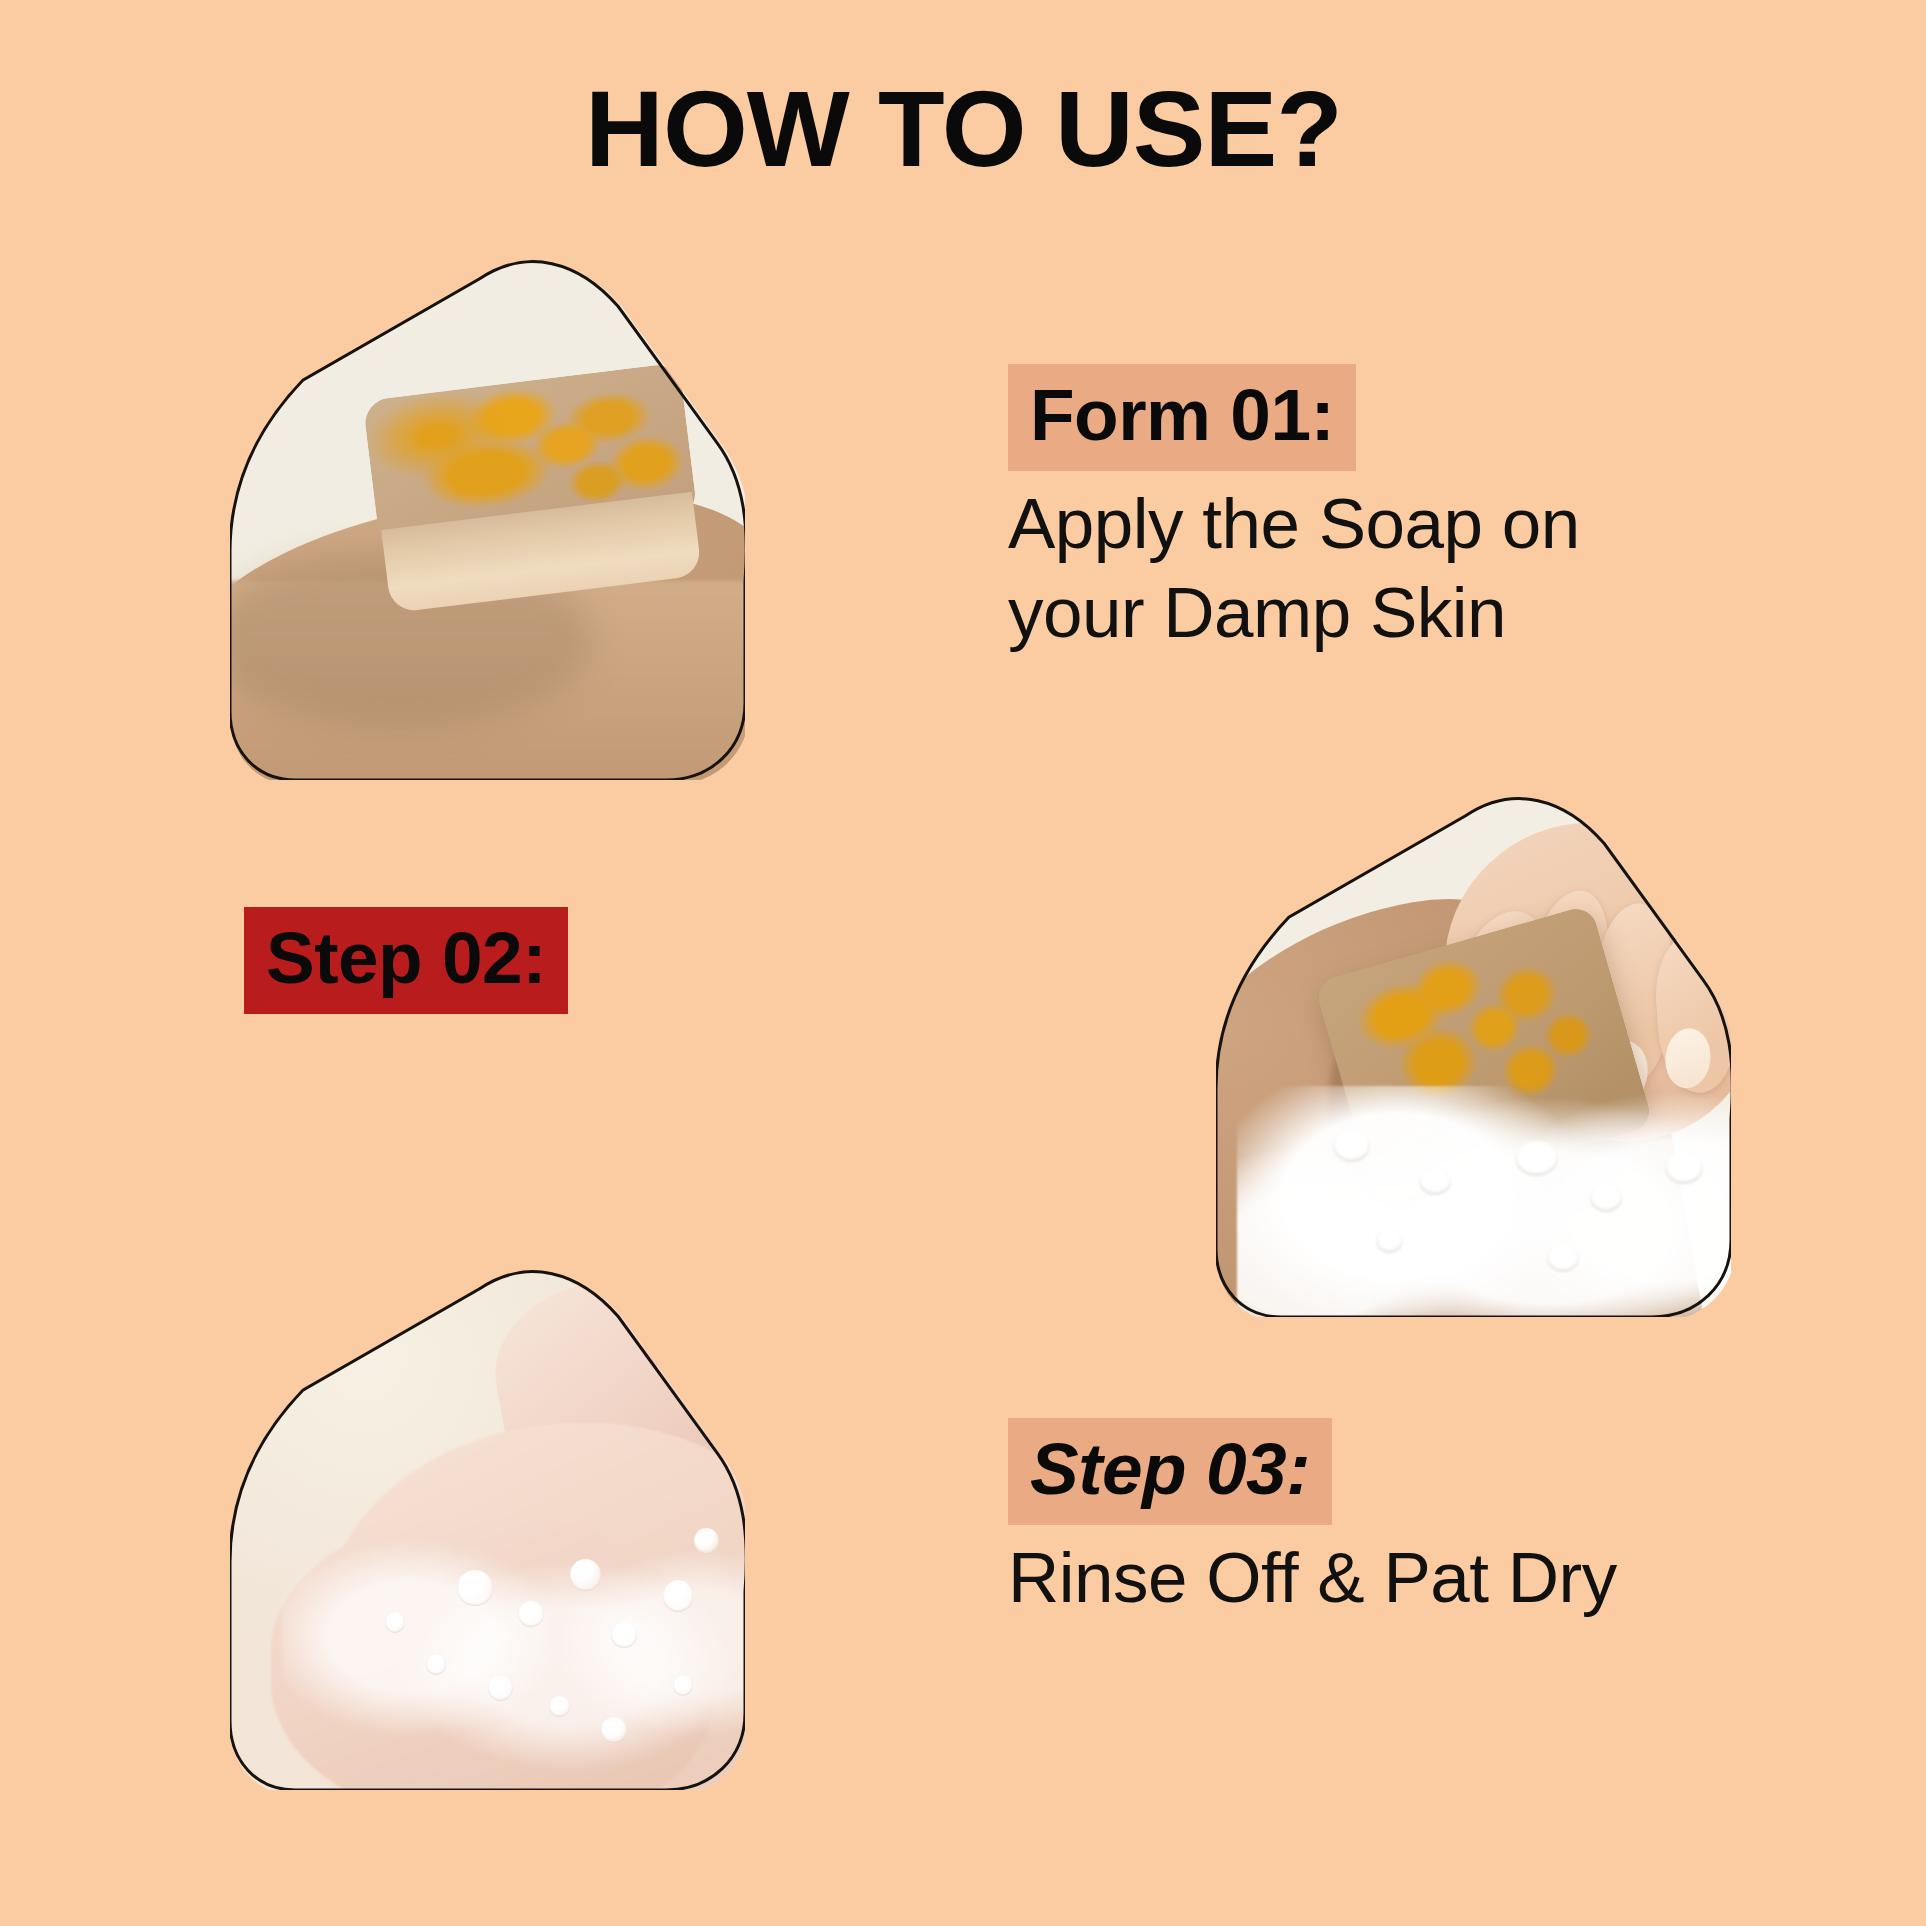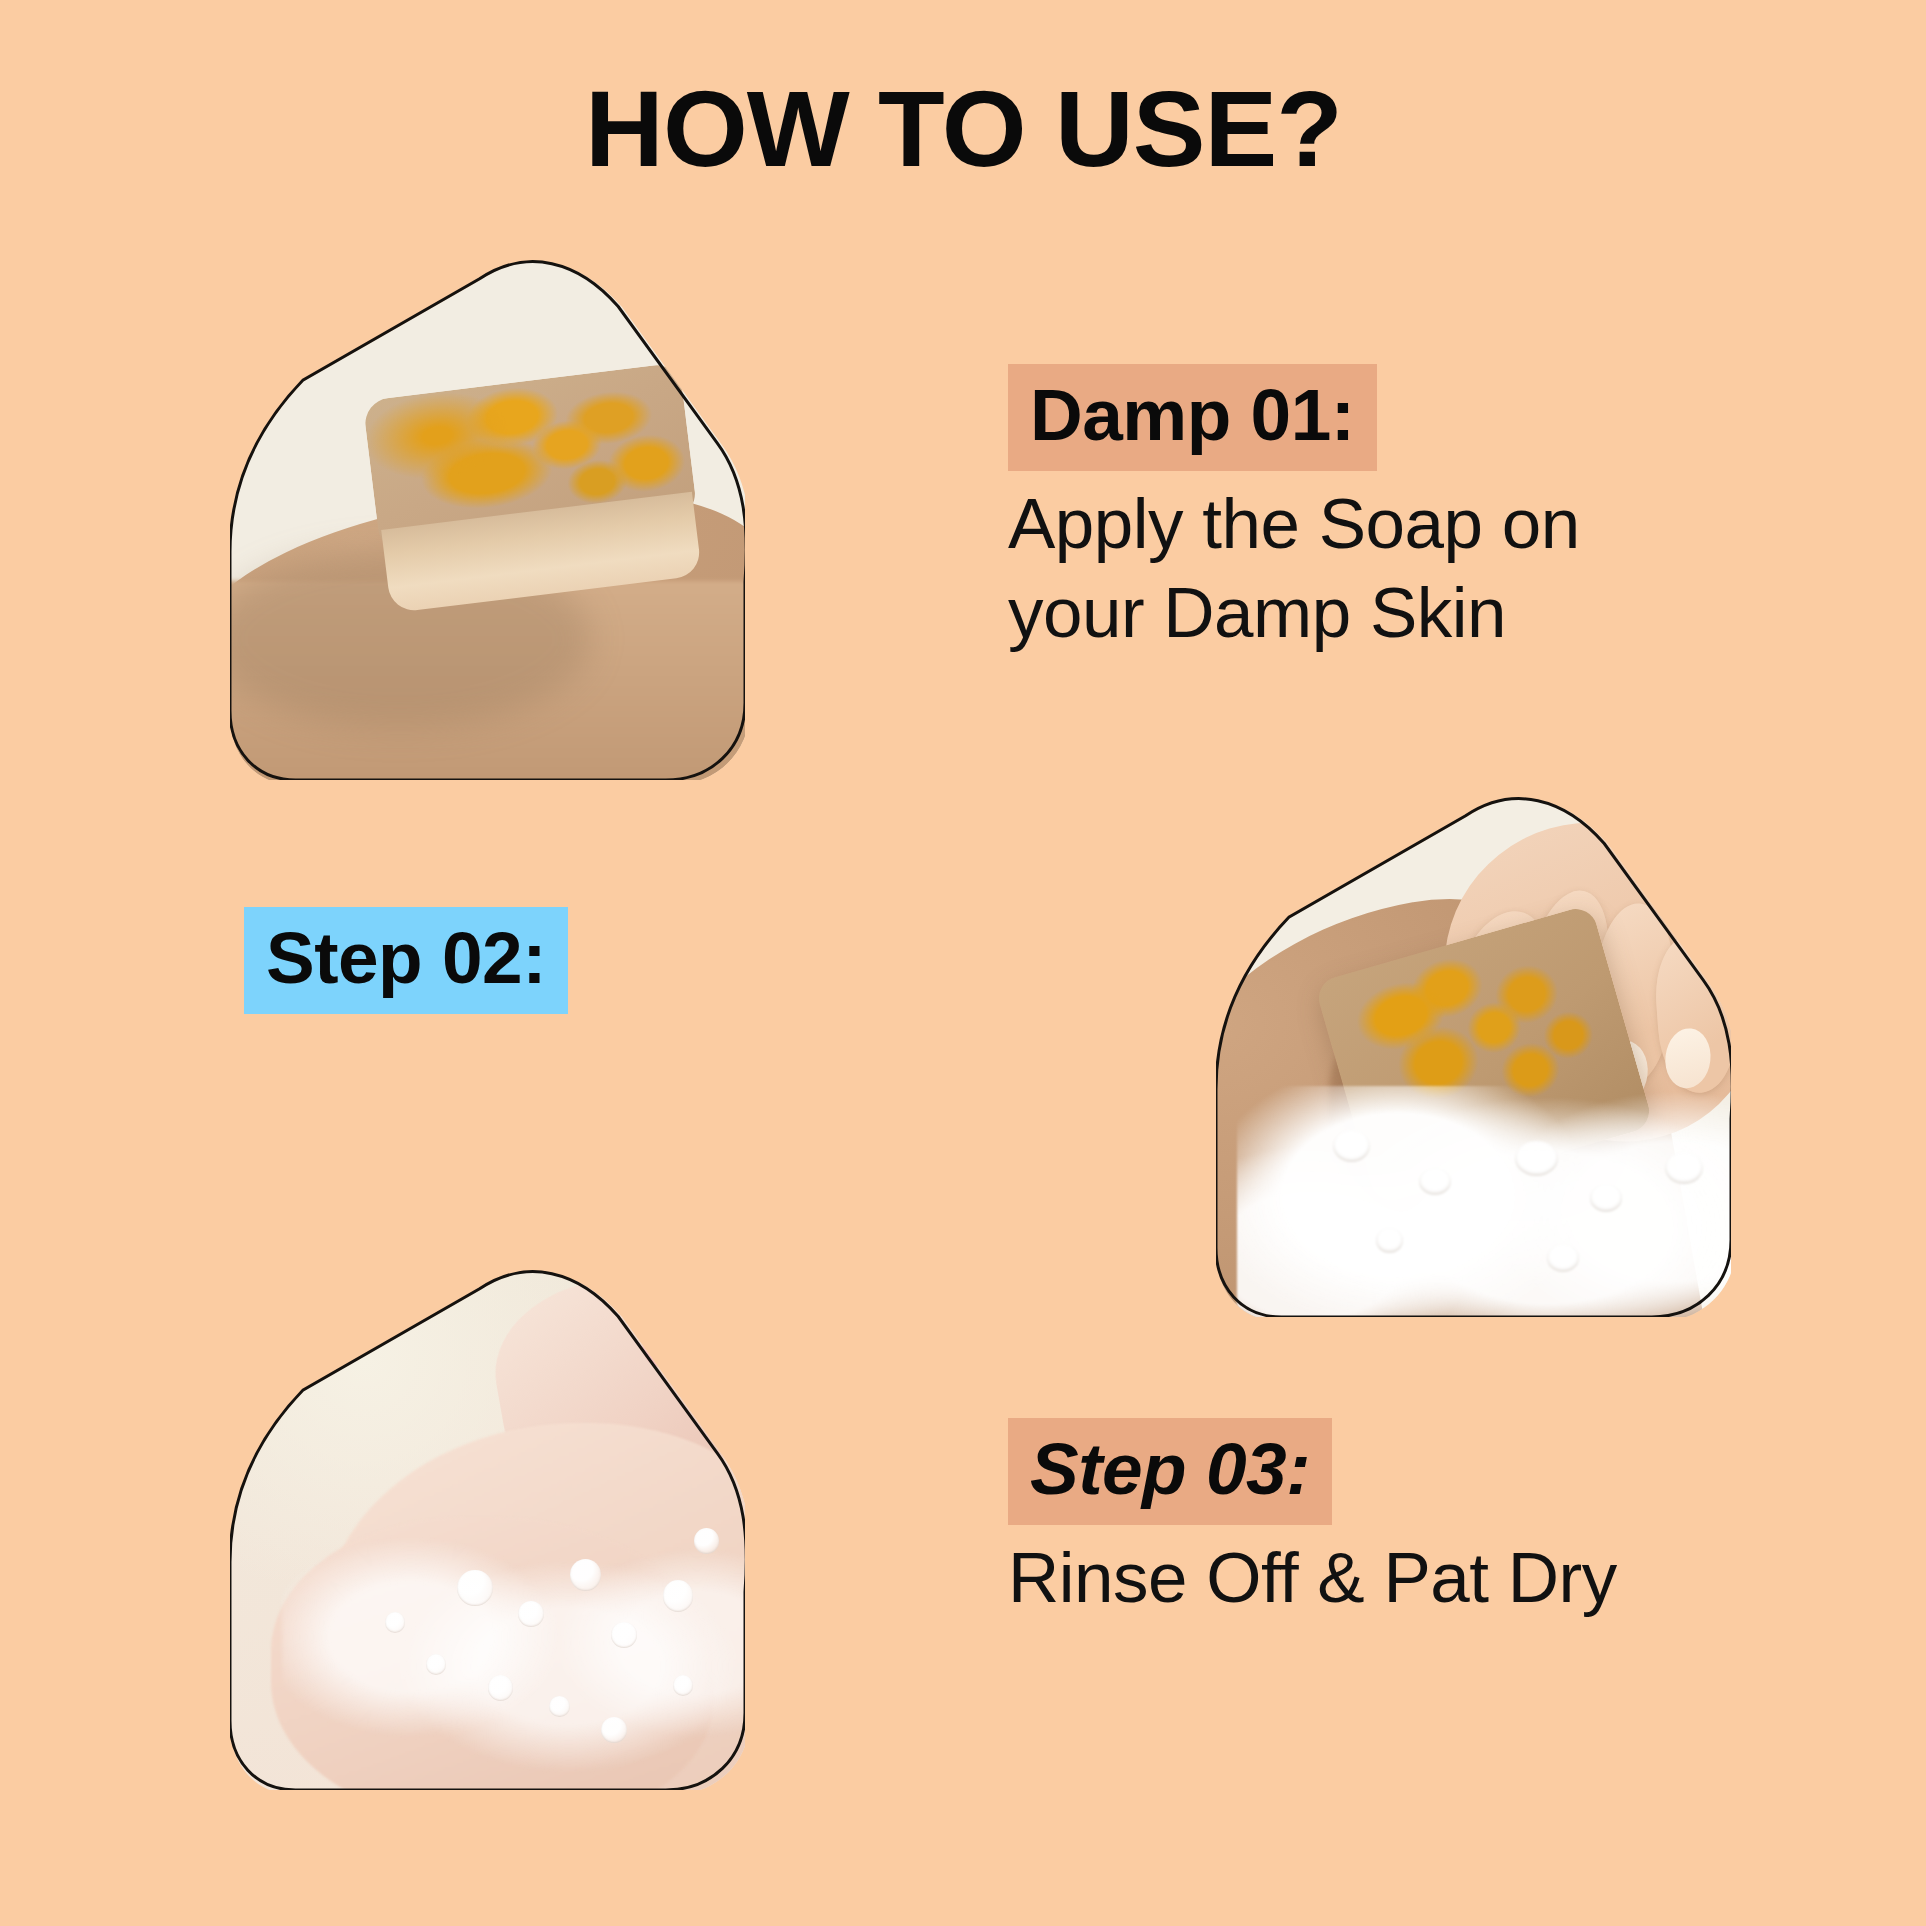--- a/index.html
+++ b/index.html
@@ -287,27 +287,27 @@
       <div class="bub" style="left:86%;top:78%;width:4%;height:4%;"></div>
       <div class="bub" style="left:30%;top:66%;width:4%;height:4%;"></div>
       <div class="bub" style="left:90%;top:50%;width:5%;height:5%;"></div>
     </div>
   </div>
   <svg class="outline" style="left:230px;top:1265px;width:515px;height:525px;position:absolute;" viewBox="0 0 520 530">
     <path d="M 252 24 C 300 -8 352 6 392 52 L 492 190 C 520 228 524 276 520 330 L 520 452 C 520 498 486 530 440 530 L 66 530 C 26 530 0 500 0 460 L 0 300 C 0 236 24 178 74 126 Z" style="stroke: rgb(21, 18, 15);"></path>
   </svg>
 
   <div class="step-block" id="block1">
-    <div class="step-tag" style="background: rgb(233, 170, 132);">Damp 01:</div>
+    <div class="step-tag" style="background: rgb(233, 170, 132);">Form 01:</div>
     <div class="step-body">Apply the Soap on
 your Damp Skin</div>
   </div>
 
   <div class="step-block" id="block2">
-    <div class="step-tag" style="background: #7dd3fc; text-align: right;">Step 02:</div>
+    <div class="step-tag" style="background: #b91c1c; text-align: right;">Step 02:</div>
   </div>
 
   <div class="step-block" id="block3">
     <div class="step-tag" style="background: rgb(233, 170, 132); font-style: italic;">Step 03:</div>
     <div class="step-body">Rinse Off &amp; Pat Dry</div>
   </div>
 
 </div>
 
 

